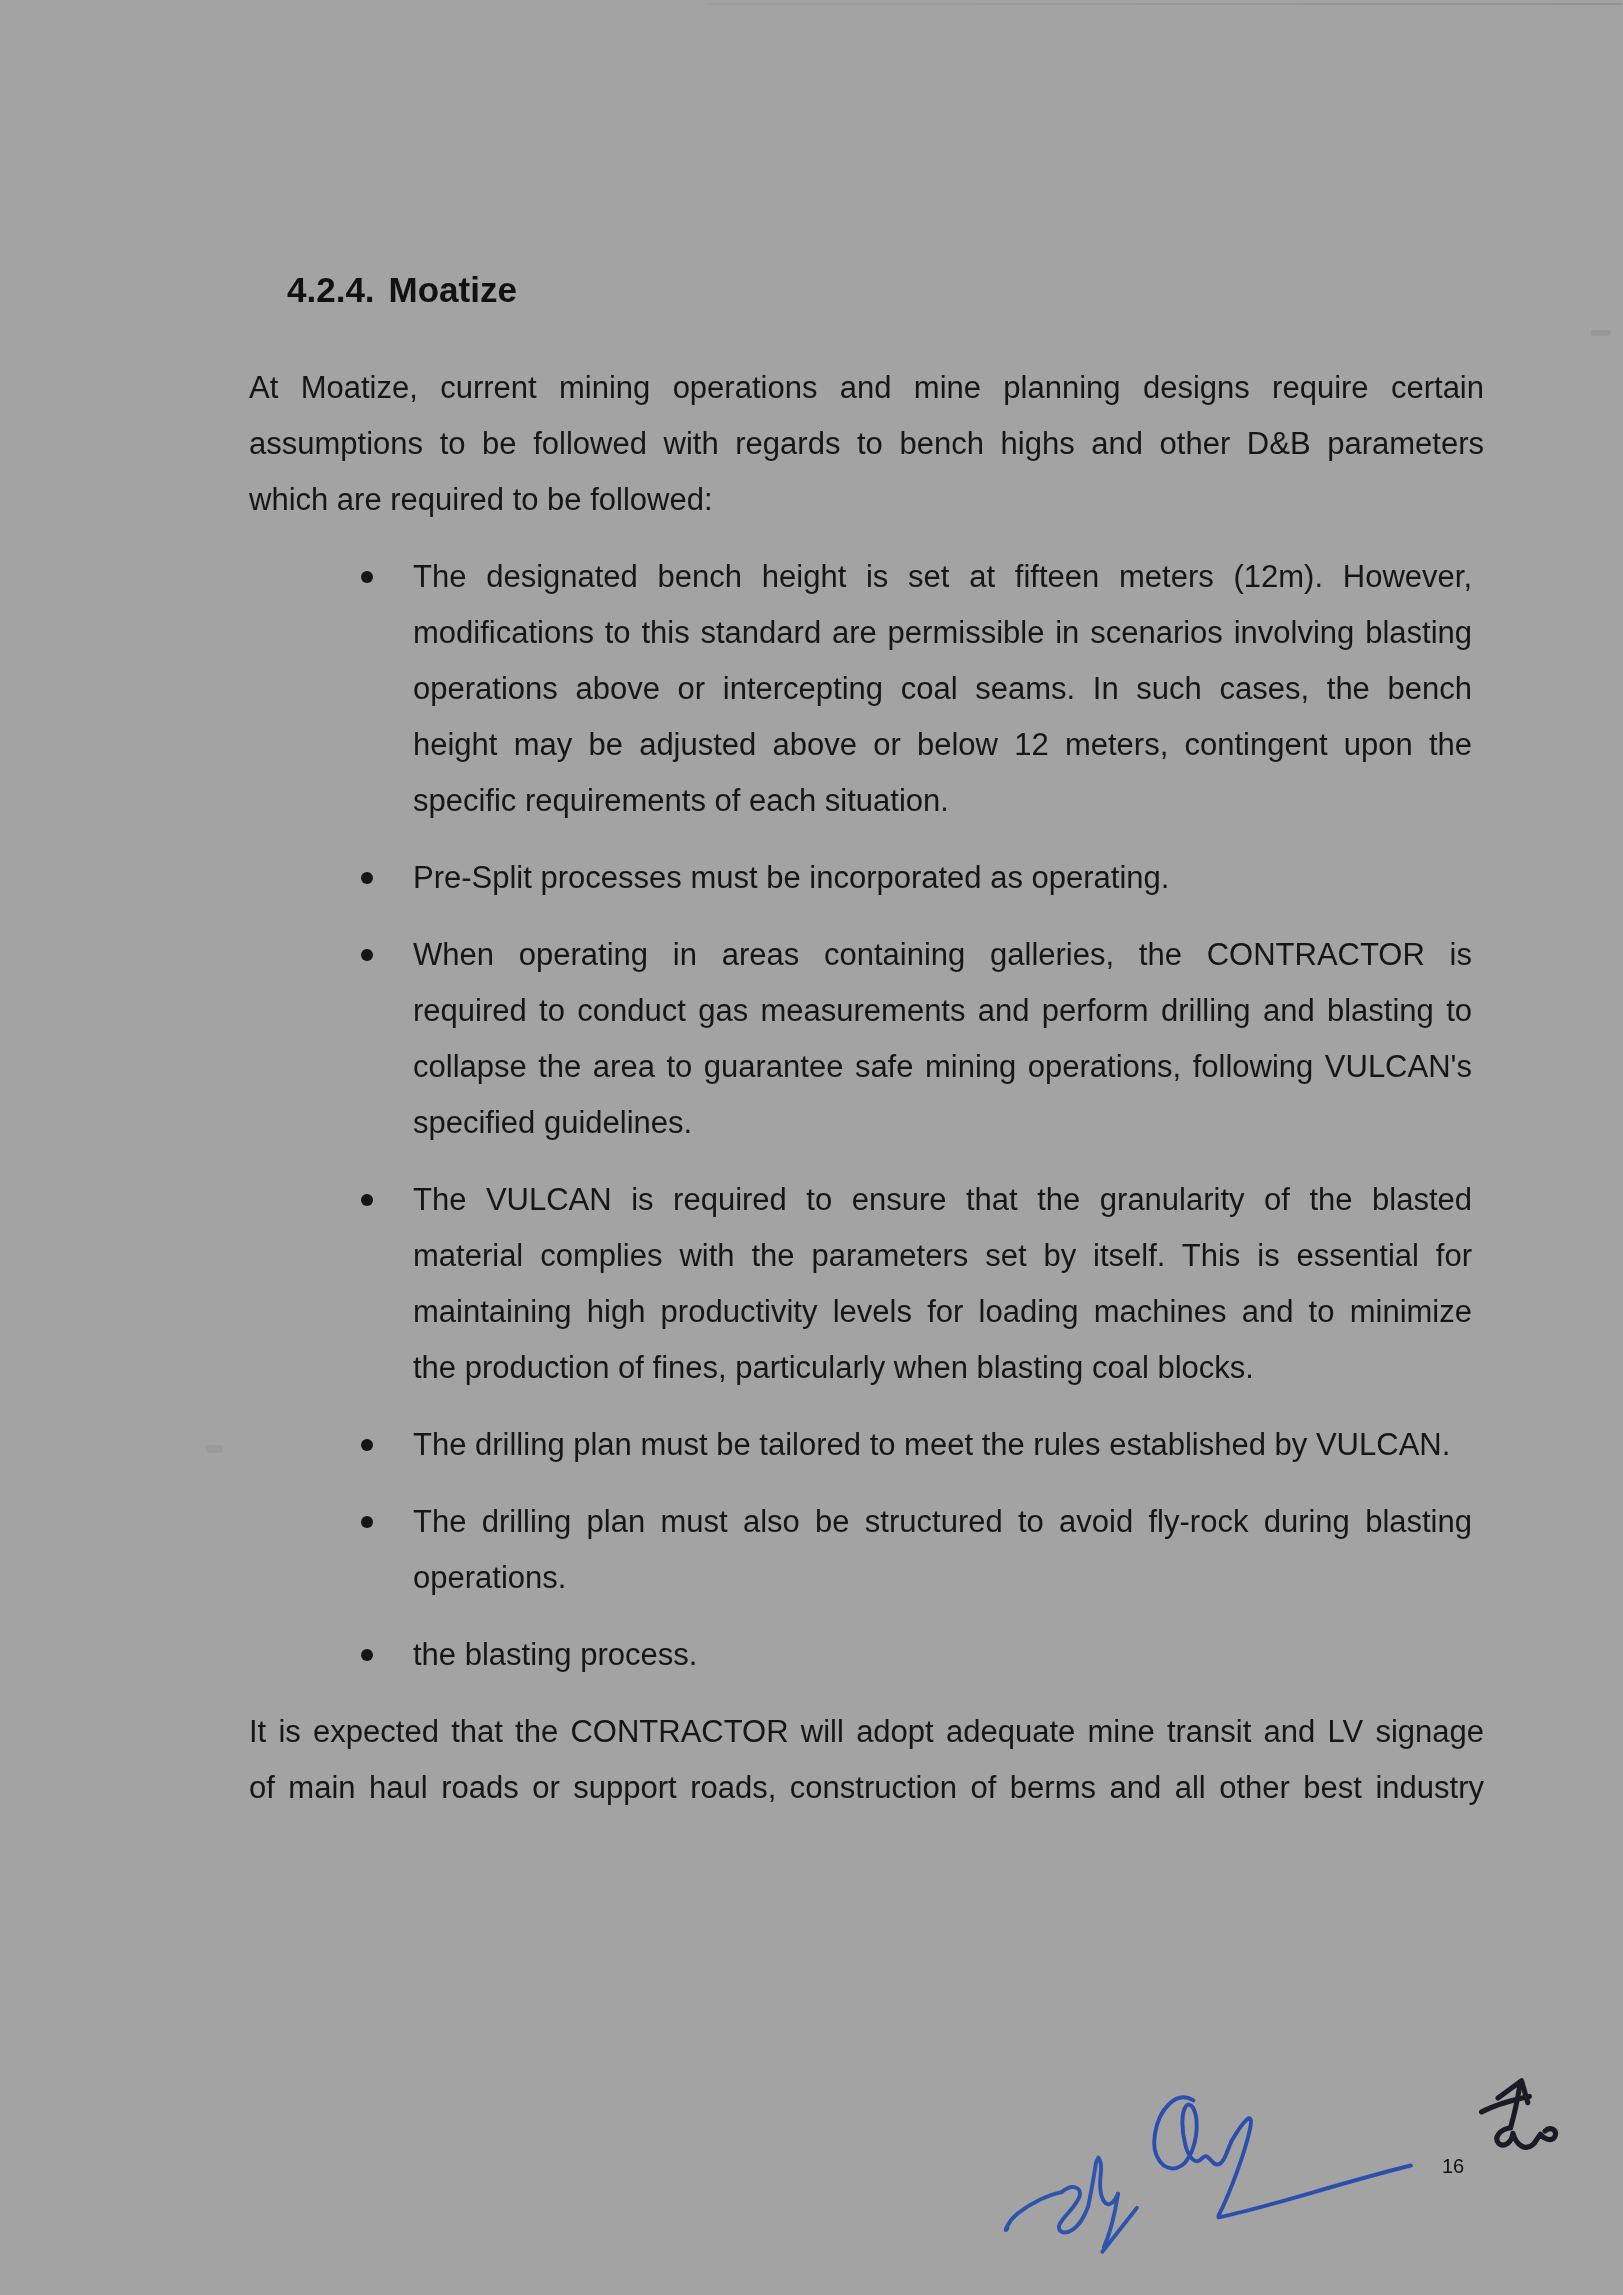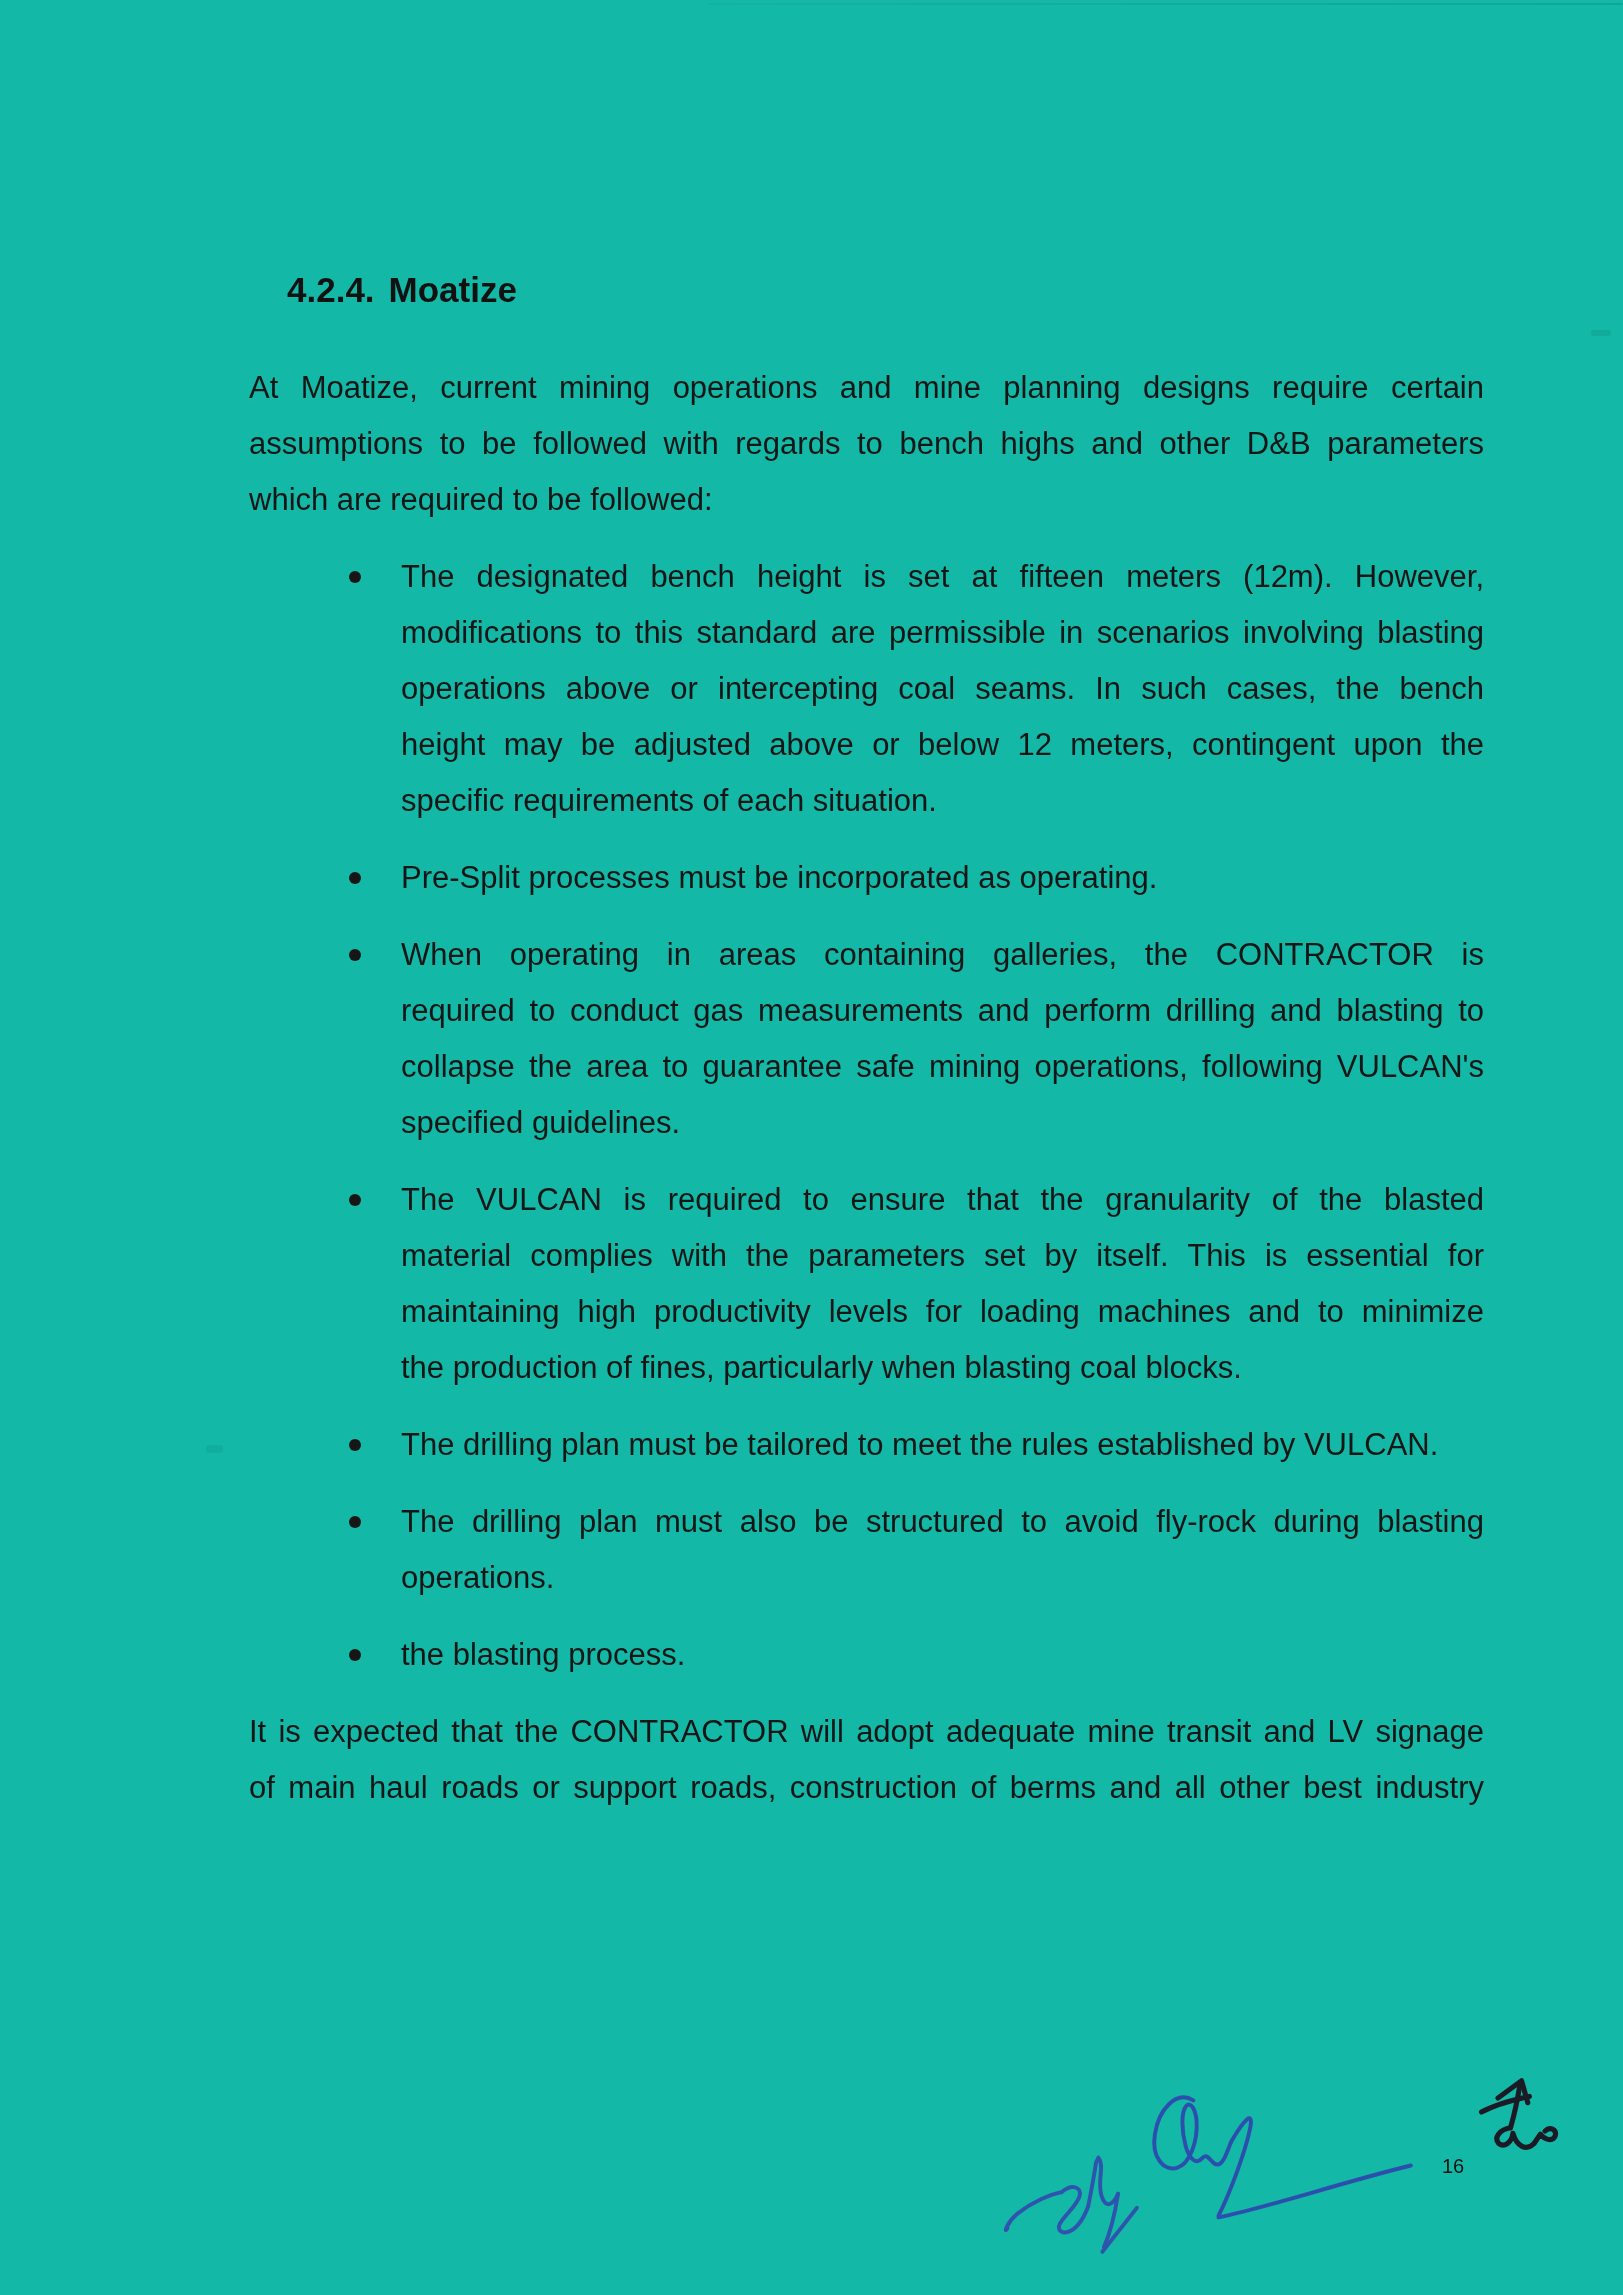--- a/index.html
+++ b/index.html
@@ -4,21 +4,21 @@
 <style>
   html, body { margin: 0; padding: 0; }
   body {
     width: 1623px; height: 2295px;
     background: #ffffff;
     font-family: "Liberation Sans", "DejaVu Sans", sans-serif;
     color: #161616;
     position: relative;
     overflow: hidden;
   }
-  .page { position: absolute; inset: 0; background: #14b8a6; text-decoration: underline; }
+  .page { position: absolute; inset: 0; background: #a3a3a3; text-decoration: underline; }
 
   
   .scan-line-top {
     position: absolute; top: 3.1px; left: 707px; width: 916px; height: 2.4px;
     background: linear-gradient(to right, rgba(0,0,0,0.03), rgba(0,0,0,0.10));
     border-radius: 1.6px;
   }
   .scan-dash { position: absolute; background: rgba(0,0,0,0.07); border-radius: 2.4px; }
   .dash-a { left: 1591px; top: 330px;  width: 20.4px; height: 6.3px; }
   .dash-b { left: 206px;  top: 1445px; width: 17.3px; height: 7.9px; opacity: .7; }
@@ -30,21 +30,21 @@
   .heading {
     margin: 0 0 42px 38px;
     font-size: 35px; line-height: 56px; font-weight: bold; color: #111;
     display: flex; gap: 14px;
   }
   .para { margin: 0 0 21px 0; }
   .line { text-align: justify; text-align-last: justify; }
   .line.last { text-align-last: left; }
   .closing .line.last { text-align-last: justify; }
 
-  ul.bullets { list-style: none; margin: 0; padding: 0; }
+  ul.bullets { list-style: none; margin: 12px; padding: 0; }
   ul.bullets li { position: relative; padding-left: 152px; margin-bottom: 21px; }
   ul.bullets li::before {
     content: ""; position: absolute; left: 100px; top: 22px;
     width: 11.8px; height: 11.8px; border-radius: 50%; background: #161616;
   }
 
   .page-number {
     position: absolute; left: 1442px; top: 2149px;
     font-size: 20px; line-height: 35px; color: #111;
   }

